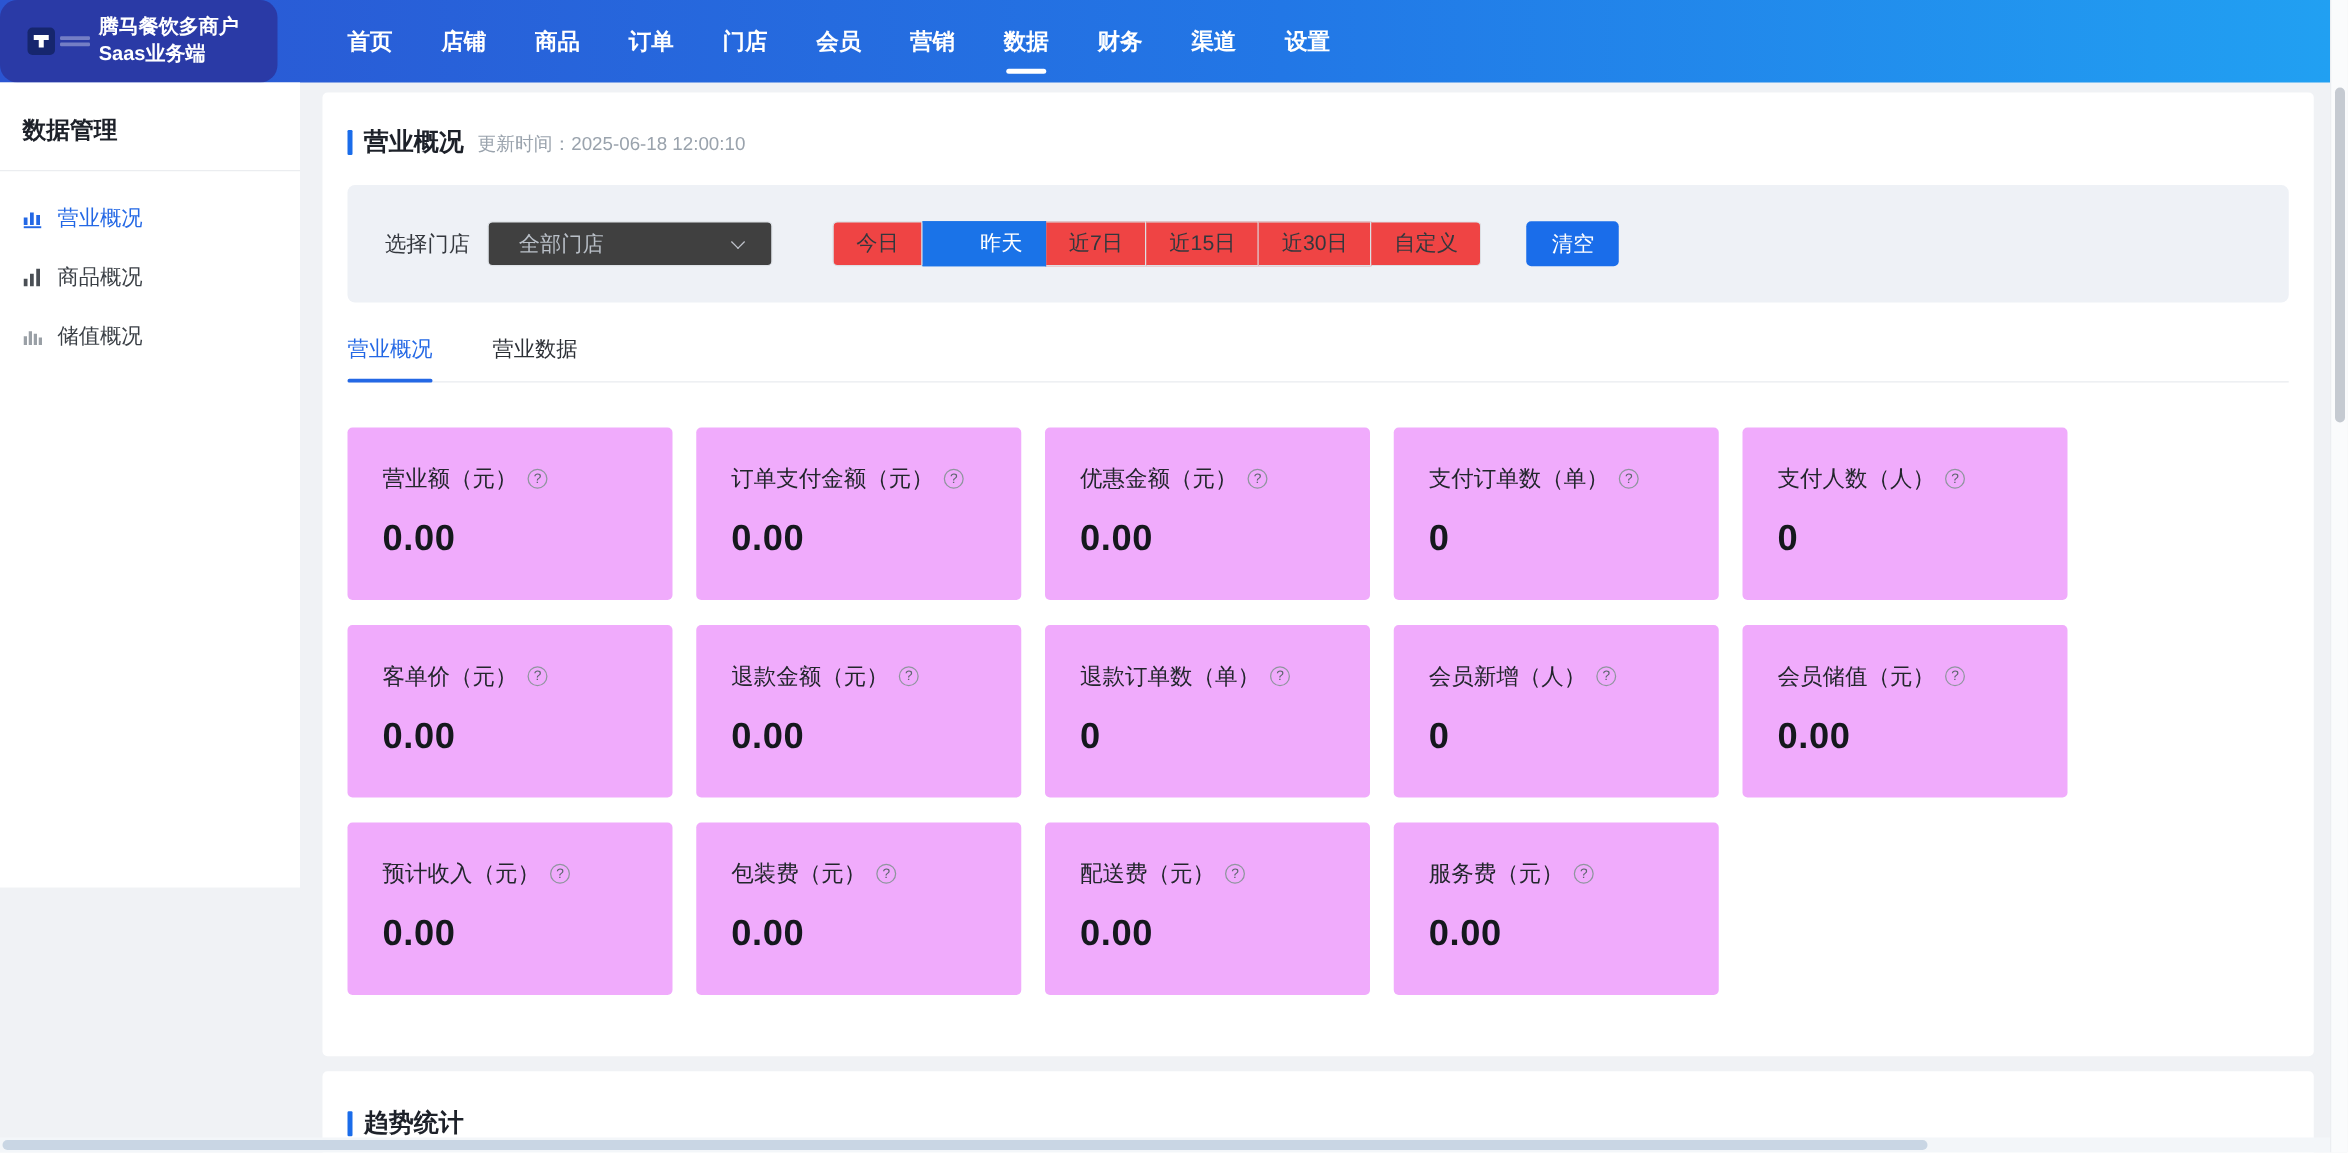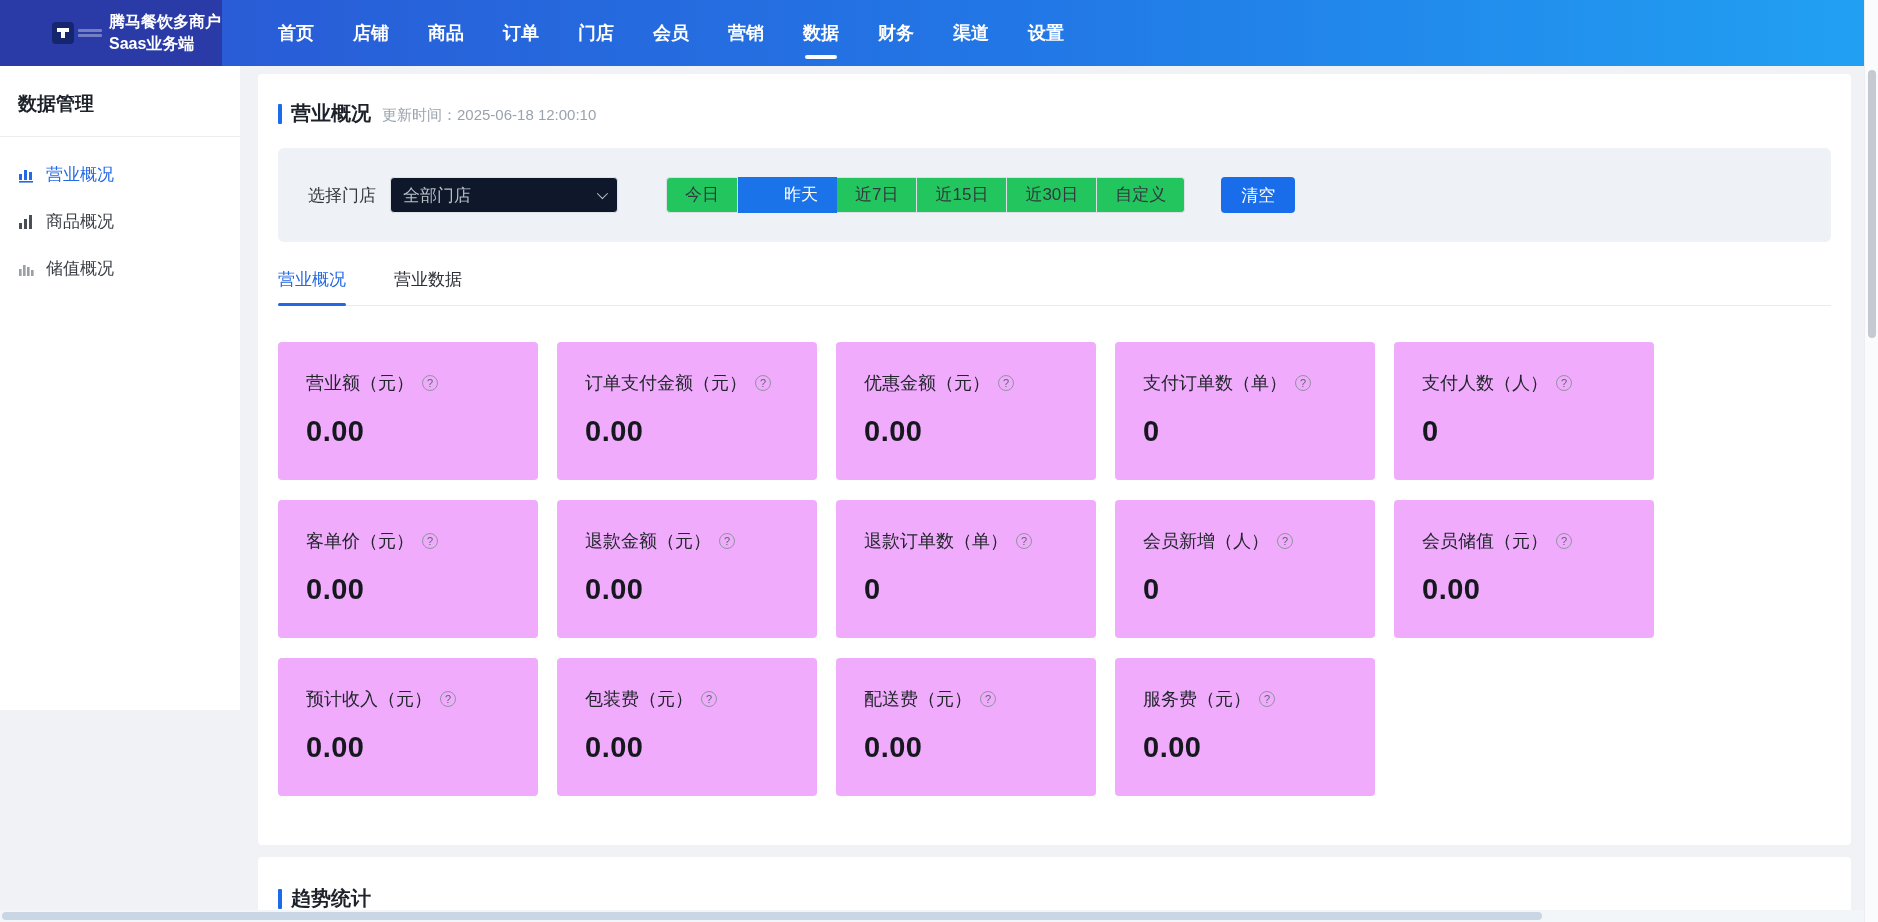--- a/index.html
+++ b/index.html
@@ -3,21 +3,21 @@
 <meta charset="utf-8">
 <style>
   * { margin:0; padding:0; box-sizing:border-box; }
   html,body { width:1878px; height:922px; overflow:hidden; }
   body { background:#f0f2f5; font-family:"Liberation Sans", sans-serif; position:relative; }
 
   
   .navbar { height:66px; width:1864px; display:flex; align-items:center;
             background:linear-gradient(90deg,#2b55d2 0%,#2277e6 55%,#21a0f2 100%); }
   .brand { width:222px; height:66px; background:#2a3aa6; display:flex; align-items:center;
-           padding-left:52px; flex:none; }
+           padding-left:22px; flex:none;border-radius:14px; }
   .logo { width:22px; height:22px; border-radius:4px; background:#16266e; flex:none;
           display:flex; align-items:center; justify-content:center; }
   .logo svg { display:block; }
   .wordmark { width:24px; margin-left:4px; flex:none; }
   .wordmark div { height:3px; background:#ffffff; opacity:.35; border-radius:1px; margin:2px 0; }
   .brand-title { color:#fff; font-size:16px; font-weight:bold; line-height:22px;
                  width:162px; margin-left:7px; }
   .nav { display:flex; align-items:center; margin-left:56px; gap:39px; }
   .nav-item { color:#fff; font-size:18px; cursor:pointer; position:relative; white-space:nowrap;font-weight:bold; }
   .nav-item.active::after { content:""; position:absolute; left:50%; transform:translateX(-50%);
@@ -48,28 +48,28 @@
   .panel-card { background:#fff; border-radius:4px; }
   .overview-card { height:771px; padding:26px 20px 0; overflow:hidden; }
   .section-head { display:flex; align-items:center; }
   .accent-bar { width:4px; height:20px; background:#1a6cea; border-radius:1px; margin-right:9px; }
   .section-title { font-size:20px; font-weight:bold; color:#1d2129; }
   .update-text { font-size:15px; color:#9aa3ad; margin-left:11px; padding-top:3px; }
 
   .filter-panel { margin-top:21px; background:#eef1f6; border-radius:6px; height:94px;
                   display:flex; align-items:center; padding:0 30px; }
   .store-label { font-size:17px; color:#33373d; margin-right:14px; white-space:nowrap; }
-  .store-select { width:228px; height:36px; background:#0f172a; border:1px solid #dfe3e8;
-                  border-radius:4px; display:flex; align-items:center; padding:0 12px;
+  .store-select { width:228px; height:36px; background:#404040; border:1px solid #dfe3e8;
+                  border-radius:4px; display:flex; align-items:center; padding:0 24px;
                   cursor:pointer; }
   .store-placeholder { font-size:17px; color:#b9bfc7; flex:1; }
   .select-chev { width:8px; height:8px; border-right:1.5px solid #c0c4cc;
                  border-bottom:1.5px solid #c0c4cc; transform:rotate(45deg) translateY(-2px); }
   .range-group { display:flex; margin-left:48px; }
-  .range-btn { height:36px; line-height:34px; padding:0 18px; background:#22c55e;
+  .range-btn { height:36px; line-height:34px; padding:0 18px; background:#ef4444;
                border:1px solid #dcdfe4; border-left-width:0; font-size:17px; color:#33373d;
                cursor:pointer; white-space:nowrap; }
   .range-btn:first-child { border-left-width:1px; border-radius:4px 0 0 4px; }
   .range-btn:last-child { border-radius:0 4px 4px 0; }
   .range-btn.active { background:#1a73e8; border-color:#1a73e8; color:#fff;padding-left:46px; }
   .clear-btn { margin-left:36px; height:36px; padding:0 20px; background:#1a6dea; color:#fff;
                border:none; border-radius:4px; font-size:17px; cursor:pointer;
                font-family:"Liberation Sans", sans-serif; }
 
   .tabs { margin-top:26px; border-bottom:1px solid #e9ebef; display:flex; gap:48px; }

